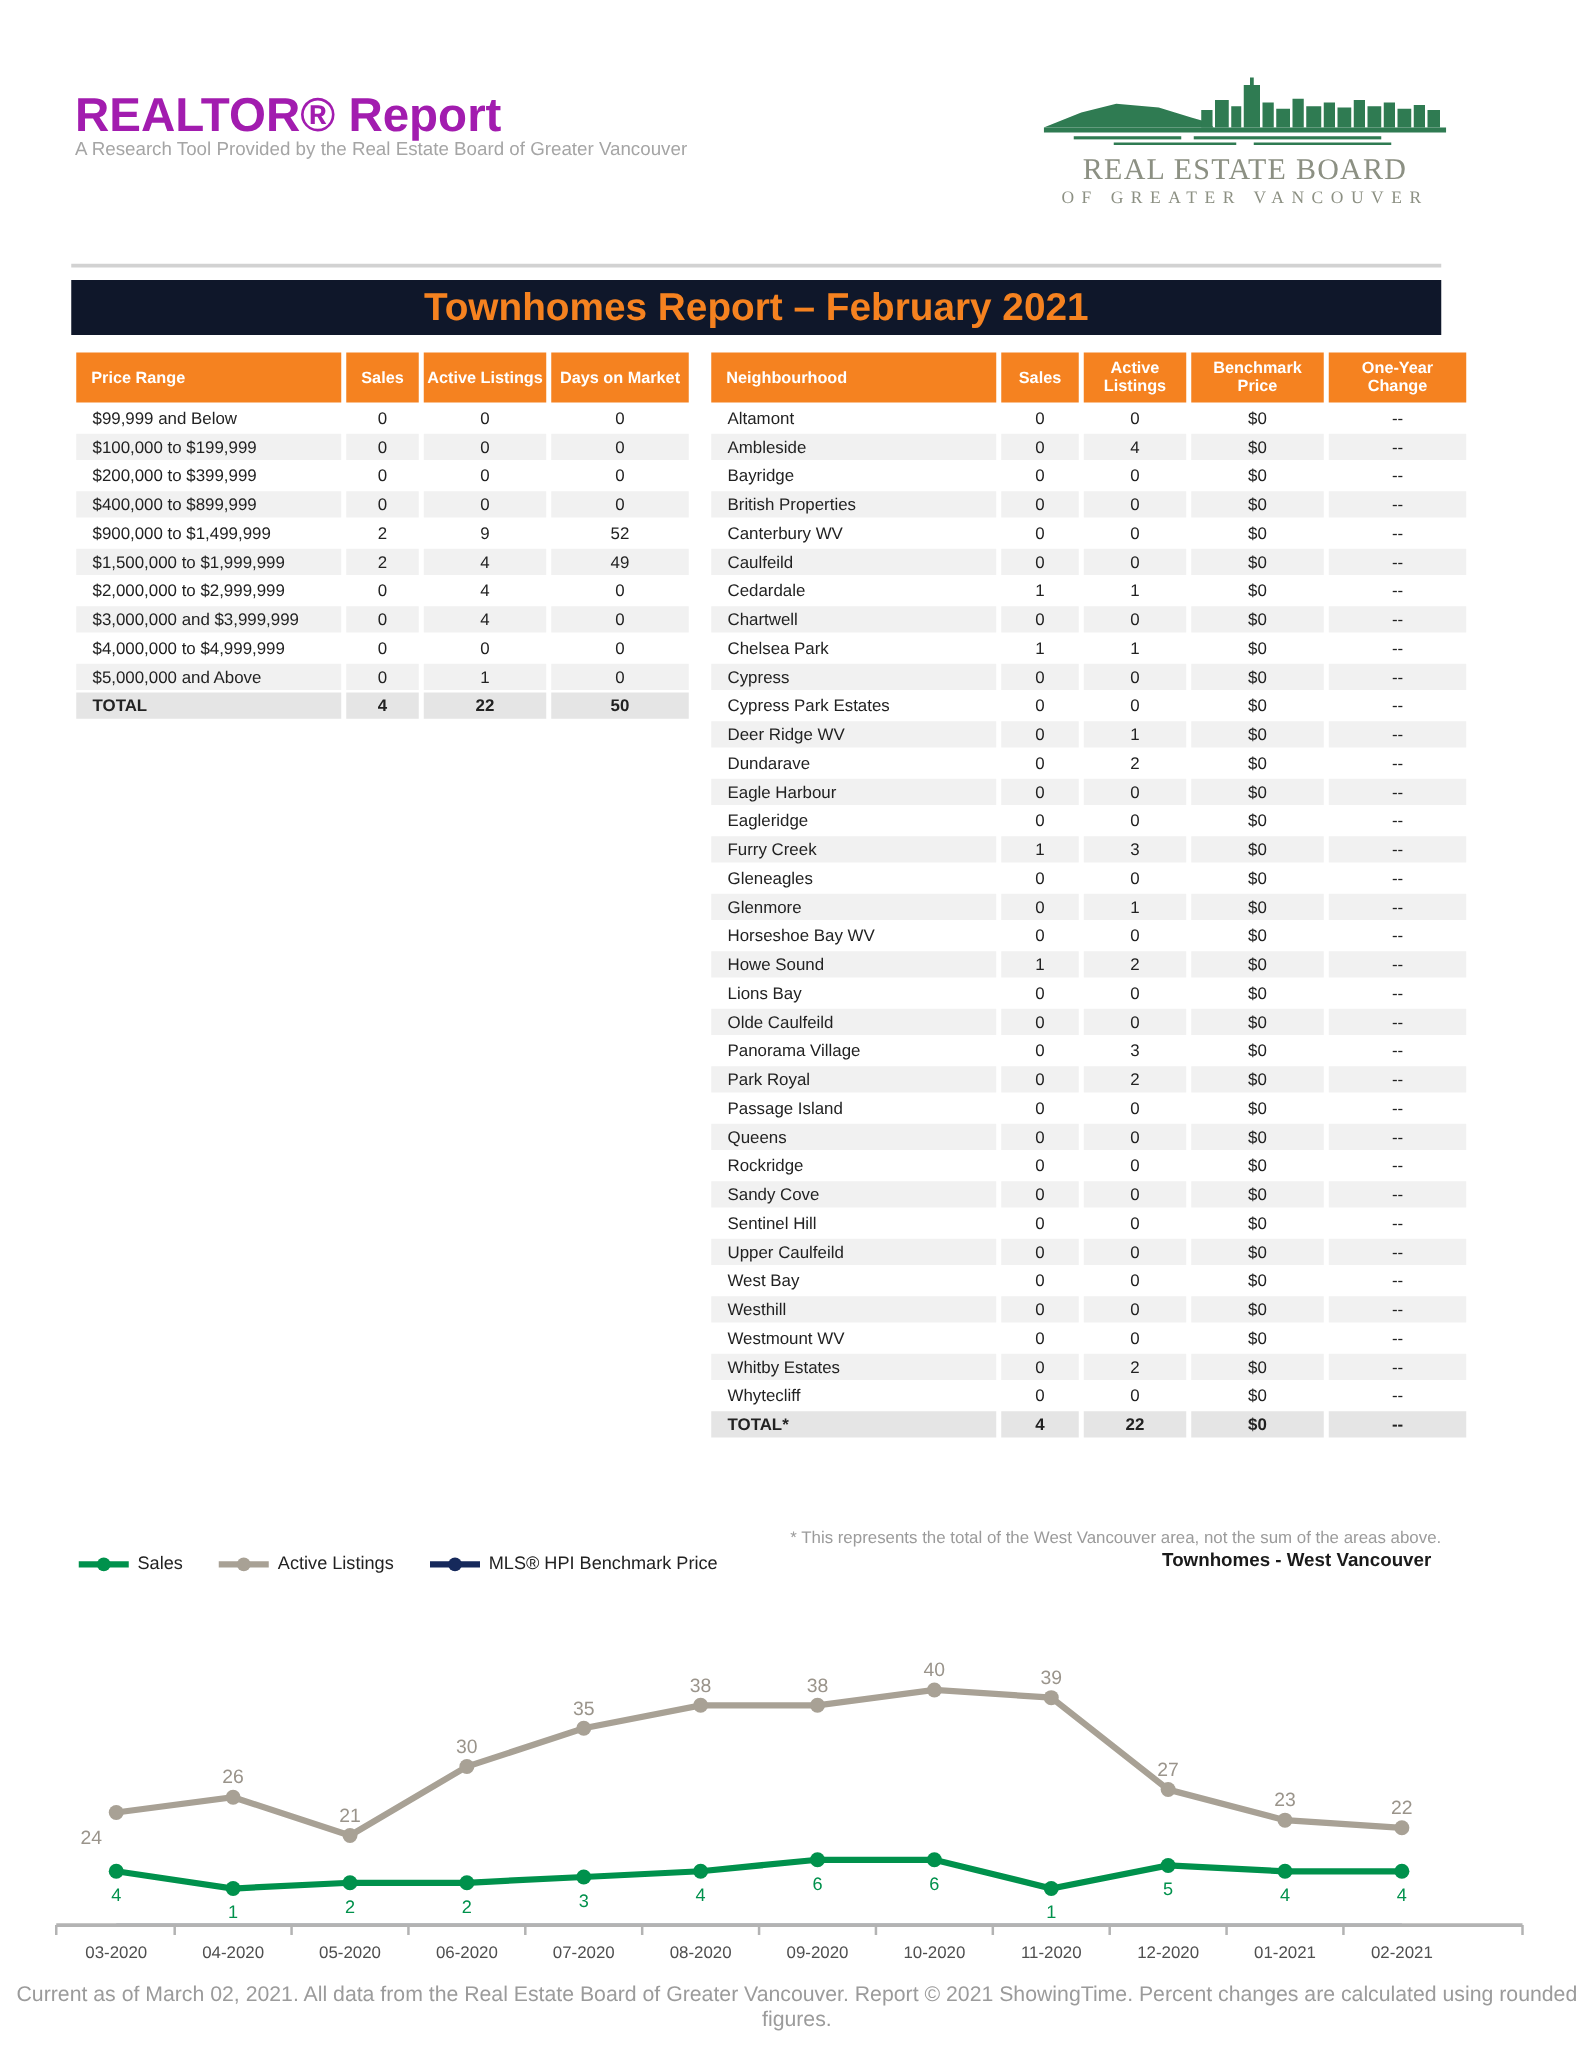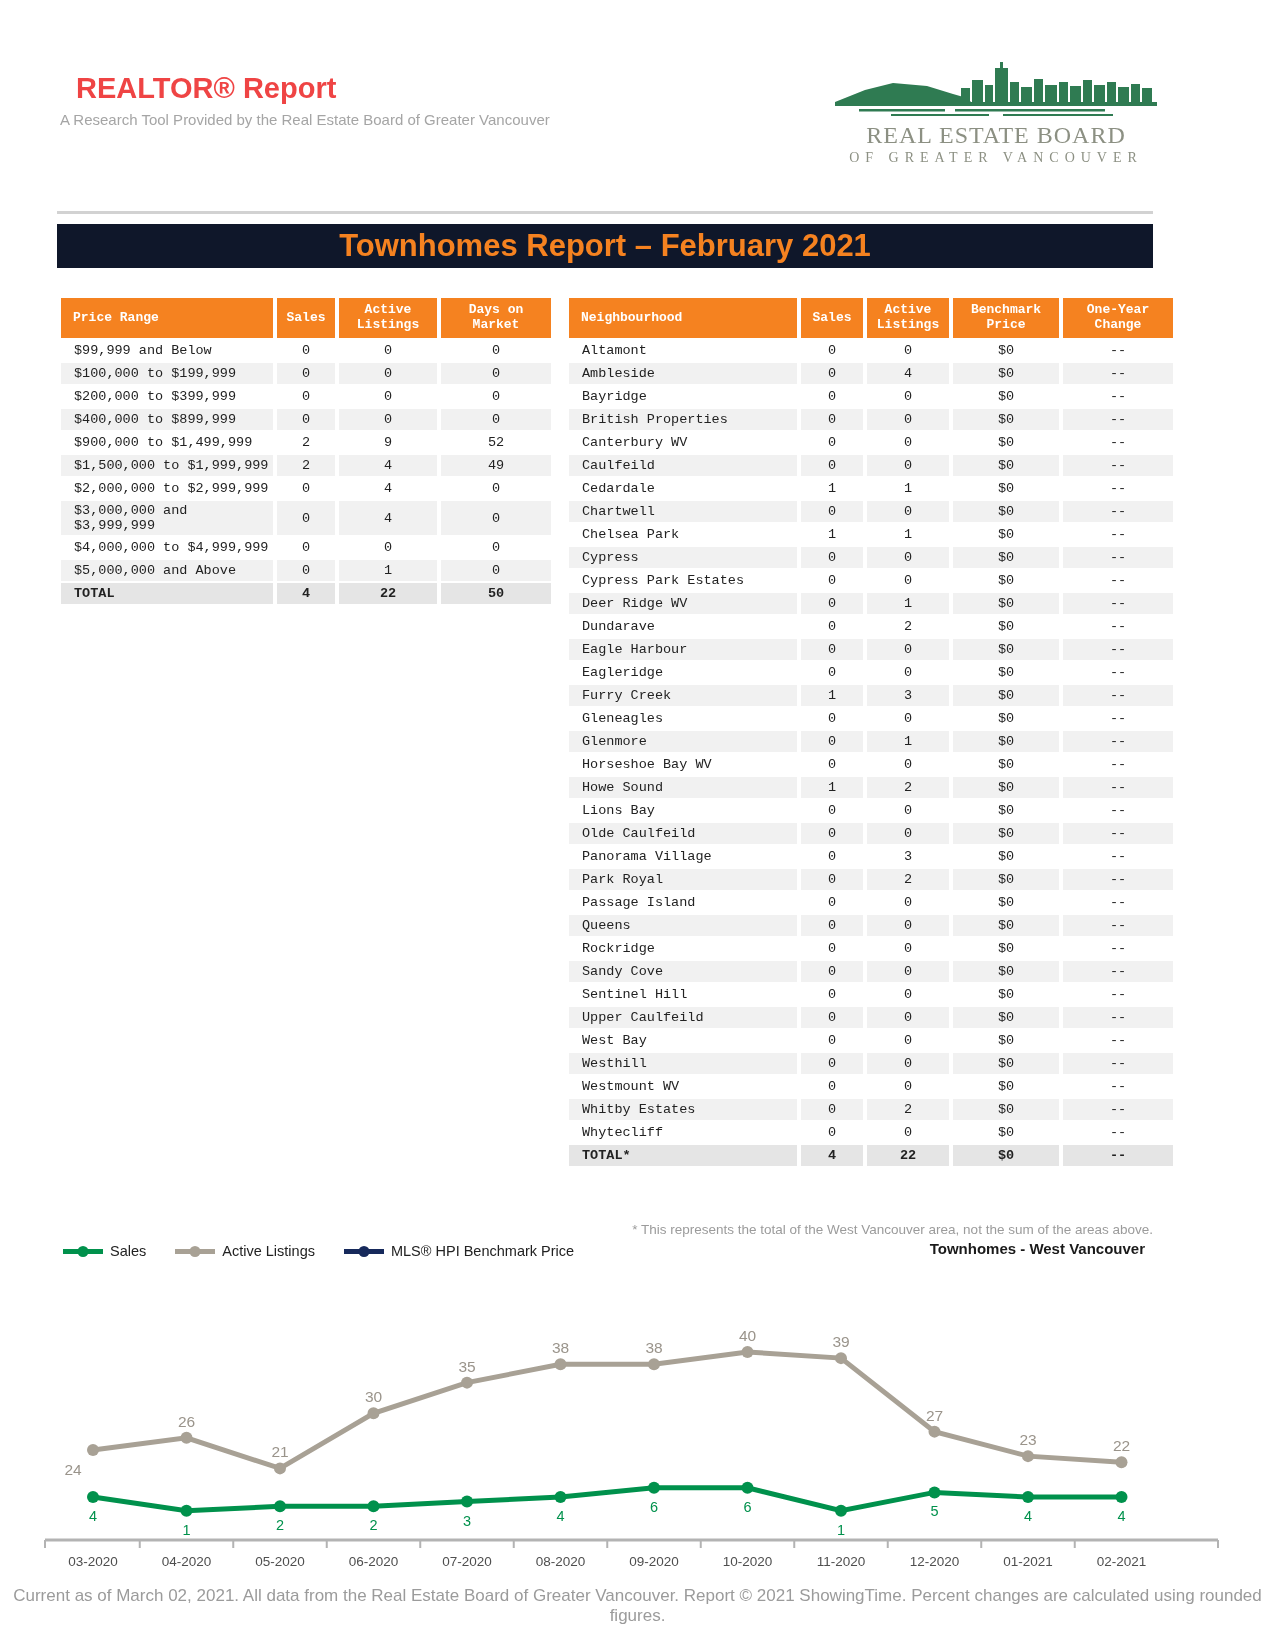--- a/index.html
+++ b/index.html
@@ -1,32 +1,32 @@
 <!DOCTYPE html>
 <html><head>
 <meta charset="utf-8">
 <style>
   html,body{margin:0;padding:0;background:#ffffff;}
   .page{position:relative;width:1275px;height:1650px;background:#fff;
         font-family:"Liberation Sans", sans-serif;overflow:hidden;}
 
   
-  .rep-title{position:absolute;left:76px;top:72px;font-size:29px;font-weight:bold;color:#ef4444;}
+  .rep-title{position:absolute;left:60px;top:72px;font-size:38px;font-weight:bold;color:#a21caf;}
   .rep-sub{position:absolute;left:60px;top:111px;font-size:15px;color:#a5a5a5;}
   .area-title{position:absolute;left:62px;top:145px;font-size:44px;font-weight:bold;color:#f58220;}
   .logo{position:absolute;left:835px;top:58px;width:322px;text-align:center;color:#8c9083;}
   .logo-line1{font-family:"Liberation Serif", serif;font-size:24px;letter-spacing:1px;margin-top:-2px;}
   .logo-line2{font-family:"Liberation Serif", serif;font-size:14px;letter-spacing:6px;margin-top:1px;}
 
   .divider{position:absolute;left:57px;top:211px;width:1096px;height:3px;background:#d2d2d2;}
   .banner{position:absolute;left:57px;top:224px;width:1096px;height:44px;background:#0f172a;
           color:#f58220;font-size:31px;font-weight:bold;text-align:center;line-height:44px;}
 
   
-  .tbl-wrap{position:absolute;top:296px;font-family:Liberation Mono, monospace;}
+  .tbl-wrap{position:absolute;top:280px;}
   #price-table{left:57px;width:478px;}
   #nbhd-table{left:565px;width:588px;}
   table.rpt{border-collapse:separate;border-spacing:4px 2px;table-layout:fixed;width:100%;
             font-size:13.5px;color:#222;}
   table.rpt th{background:#f58220;color:#fff;font-weight:bold;font-size:13px;height:40px;
                vertical-align:middle;text-align:center;padding:0 2px;line-height:1.15;}
   table.rpt th:first-child{text-align:left;padding-left:12px;}
   table.rpt td{background:#fff;text-align:center;padding:2px 2px;height:17px;}
   table.rpt td:first-child{text-align:left;padding-left:13px;}
   table.rpt tr.alt td{background:#f1f1f1;}

